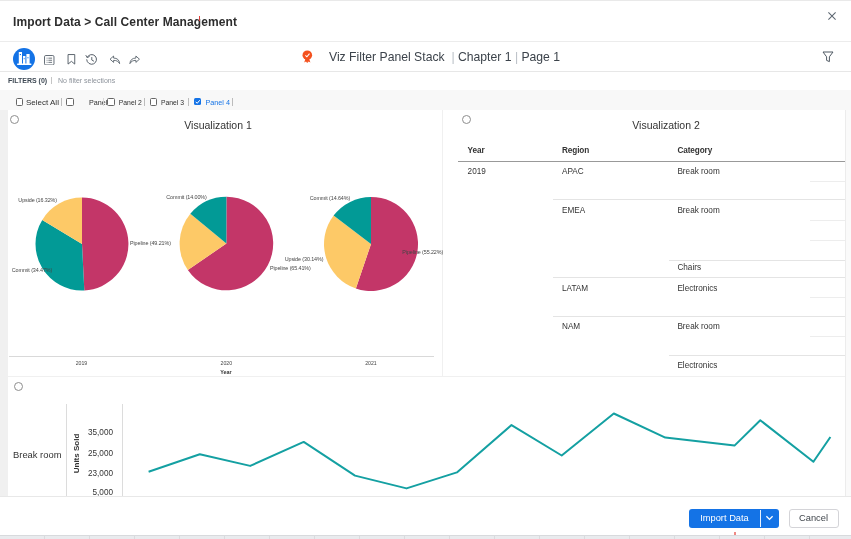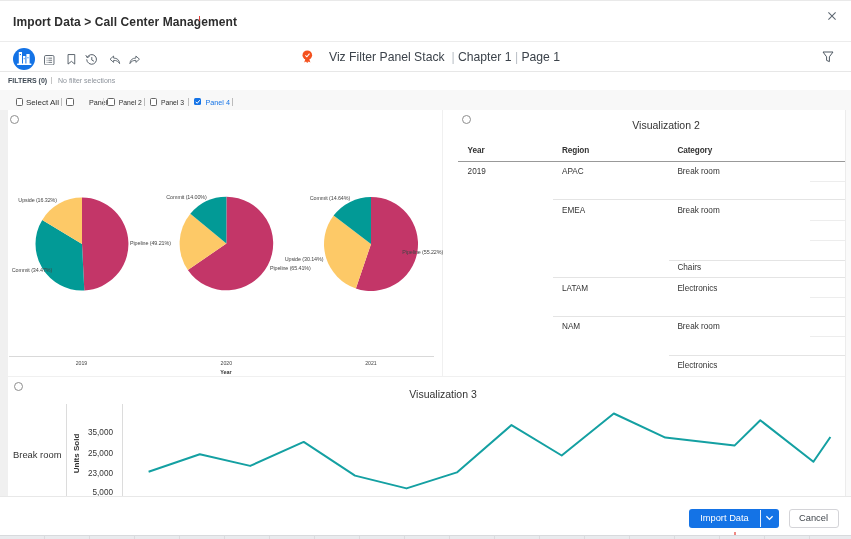--- a/index.html
+++ b/index.html
@@ -106,20 +106,21 @@
 
   <div class="abs" style="left:0;top:110px;width:851px;height:386px;background:#f0f0f0;"></div>
 
   <div class="abs" style="left:8px;top:110px;width:434px;height:266px;background:#fff;"></div>
 
   <div class="abs" style="left:443px;top:110px;width:403px;height:266px;background:#fff;"></div>
 
   <div class="abs" style="left:8px;top:377px;width:838px;height:119px;background:#fff;"></div>
 
   <div class="abs" style="left:10px;top:115px;width:7px;height:7px;border:1px solid #8e8e8e;border-radius:50%;background:#fff;"></div>
+  <div class="abs" style="left:118px;top:119px;width:200px;text-align:center;font-size:10.5px;color:#333;">Visualization 1</div>
   <svg class="abs" style="left:8px;top:110px;overflow:visible;" width="434" height="266" viewBox="8 110 434 266">
     <path d="M82.0,244.0 L82.00,197.50 A46.5,46.5 0 0 1 84.31,290.44 Z" fill="#c33668"></path>
     <path d="M82.0,244.0 L84.31,290.44 A46.5,46.5 0 0 1 42.25,219.88 Z" fill="#029a96"></path>
     <path d="M82.0,244.0 L42.25,219.88 A46.5,46.5 0 0 1 82.00,197.50 Z" fill="#fdc967"></path>
     <path d="M226.4,243.5 L226.40,196.70 A46.8,46.8 0 1 1 187.84,270.02 Z" fill="#c33668"></path>
     <path d="M226.4,243.5 L187.84,270.02 A46.8,46.8 0 0 1 190.34,213.67 Z" fill="#fdc967"></path>
     <path d="M226.4,243.5 L190.34,213.67 A46.8,46.8 0 0 1 226.40,196.70 Z" fill="#029a96"></path>
     <path d="M371.0,244.0 L371.00,197.00 A47,47 0 1 1 355.86,288.49 Z" fill="#c33668"></path>
     <path d="M371.0,244.0 L355.86,288.49 A47,47 0 0 1 333.61,215.52 Z" fill="#fdc967"></path>
     <path d="M371.0,244.0 L333.61,215.52 A47,47 0 0 1 371.00,197.00 Z" fill="#029a96"></path>
@@ -166,21 +167,20 @@
   <div class="hline" style="left:553px;top:315.5px;width:292px;background:#e4e4e4;"></div>
   <div class="abs" style="left:562px;top:321.5px;font-size:8.2px;color:#333;">NAM</div>
   <div class="abs" style="left:677.4px;top:321.5px;font-size:8.2px;color:#333;">Break room</div>
   <div class="hline" style="left:810px;top:335.5px;width:35px;background:#ededed;"></div>
   <div class="hline" style="left:669px;top:354.5px;width:176px;background:#e4e4e4;"></div>
   <div class="abs" style="left:677.4px;top:360.5px;font-size:8.2px;color:#333;">Electronics</div>
   <div class="vline" style="left:845px;top:110px;height:386px;background:#ececec;"></div>
   <div class="abs" style="left:846px;top:110px;width:5px;height:386px;background:#fafafa;"></div>
 
   <div class="abs" style="left:13.5px;top:381.8px;width:7px;height:7px;border:1px solid #8e8e8e;border-radius:50%;background:#fff;"></div>
-  <div class="abs" style="left:343px;top:388px;width:200px;text-align:center;font-size:10.5px;color:#333;">Visualization 3</div>
   <div class="abs" style="left:8px;top:448.5px;width:58.5px;text-align:center;font-size:9.4px;color:#333;">Break room</div>
   <div class="vline" style="left:66px;top:404px;height:92px;background:#dcdcdc;"></div>
   <div class="abs" style="left:70px;top:412px;width:12px;height:84px;">
       <div style="position:absolute;left:-36px;top:37px;width:84px;transform:rotate(-90deg);font-size:8px;font-weight:bold;color:#333;text-align:center;">Units Sold</div>
     </div>
   <div class="abs" style="left:63px;top:428px;width:50px;text-align:right;font-size:8.2px;color:#333;">35,000</div>
   <div class="abs" style="left:63px;top:449.3px;width:50px;text-align:right;font-size:8.2px;color:#333;">25,000</div>
   <div class="abs" style="left:63px;top:468.7px;width:50px;text-align:right;font-size:8.2px;color:#333;">23,000</div>
   <div class="abs" style="left:63px;top:488.3px;width:50px;text-align:right;font-size:8.2px;color:#333;">5,000</div>
   <div class="vline" style="left:121.5px;top:404px;height:92px;background:#dcdcdc;"></div>

